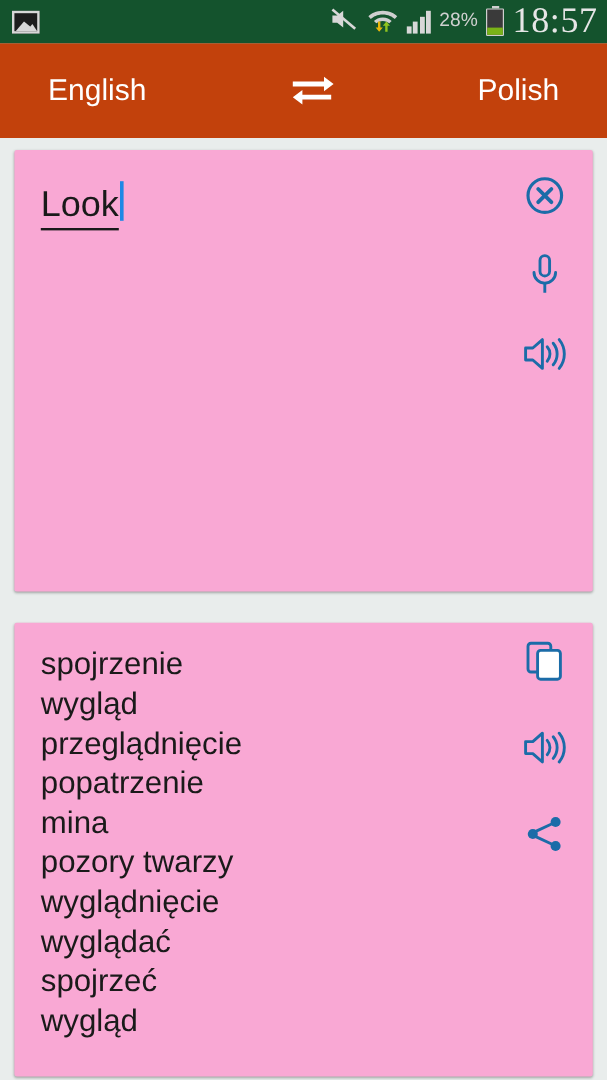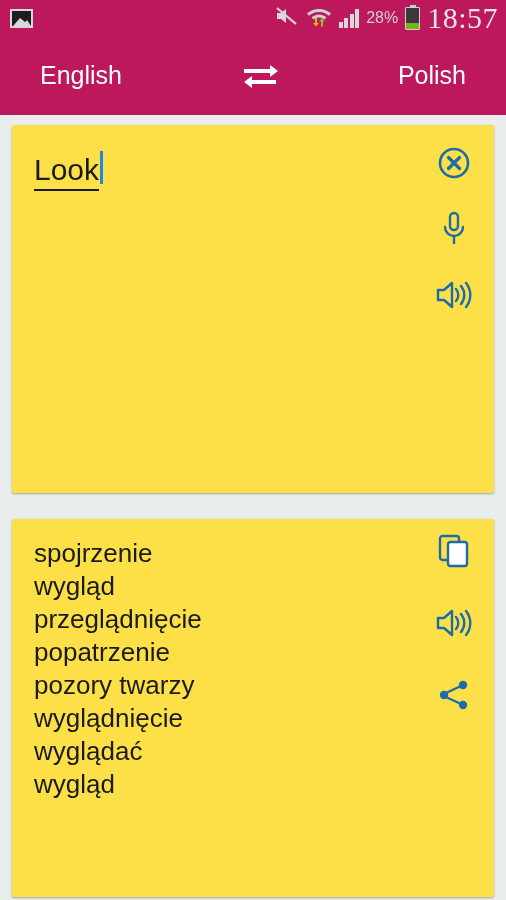--- a/index.html
+++ b/index.html
@@ -11,21 +11,21 @@
     height: 900px;
     background: #e9edec;
     font-family: "Liberation Sans", sans-serif;
     overflow: hidden;
     position: relative;
   }
 
   
   #status-bar {
     height: 36px;
-    background: #be185d;
+    background: #14532d;
     display: flex;
     align-items: center;
     padding: 0 8px 0 10px;
     box-sizing: border-box;
     position: relative;
   }
   #status-bar .left-group {
     display: flex;
     align-items: center;
     gap: 6px;
@@ -111,21 +111,21 @@
     background: #d8d8d8;
   }
   .signal i:nth-child(1) { height: 6px; }
   .signal i:nth-child(2) { height: 10px; }
   .signal i:nth-child(3) { height: 14px; }
   .signal i:nth-child(4) { height: 19px; }
 
   
   #app-bar {
     height: 79px;
-    background: #be185d;
+    background: #c2410c;
     display: flex;
     align-items: center;
     justify-content: space-between;
     padding: 0 40px;
     box-sizing: border-box;
   }
   .lang-btn {
     color: #ffffff;
     font-size: 25px;
     line-height: 1;
@@ -135,21 +135,21 @@
   #swap-button {
     width: 56px;
     display: flex;
     align-items: center;
     justify-content: center;
     cursor: pointer;
   }
 
   
   .card {
-    background: #fde047;
+    background: #f9a8d4;
     margin: 0 12px;
     border-radius: 2px;
     box-shadow: 0 1px 2px rgba(0,0,0,0.22), 0 1px 3px rgba(0,0,0,0.10);
     position: relative;
     box-sizing: border-box;
   }
   #input-card {
     margin-top: 10px;
     height: 368px;
     padding: 22px 70px 0 22px;
@@ -301,23 +301,25 @@
     </div>
   </div>
 </div>
 
 <div class="card" id="results-card">
   <div id="translations-list">
       <div class="translation-line">spojrzenie</div>
       <div class="translation-line">wygląd</div>
       <div class="translation-line">przeglądnięcie</div>
       <div class="translation-line">popatrzenie</div>
+      <div class="translation-line">mina</div>
       <div class="translation-line">pozory twarzy</div>
       <div class="translation-line">wyglądnięcie</div>
       <div class="translation-line">wyglądać</div>
+      <div class="translation-line">spojrzeć</div>
       <div class="translation-line">wygląd</div>
     </div>
 
   <div class="icon-column">
     <div class="icon-btn">
       <span>
         <svg width="32" height="34" viewBox="0 0 32 34">
           <rect x="2" y="2" width="19" height="24" rx="2.5" fill="none" stroke="#1b6ca8" stroke-width="2.4"></rect>
           <rect x="10" y="8" width="19" height="24" rx="2.5" fill="#ffffff" stroke="#1b6ca8" stroke-width="2.4"></rect>
         </svg>

